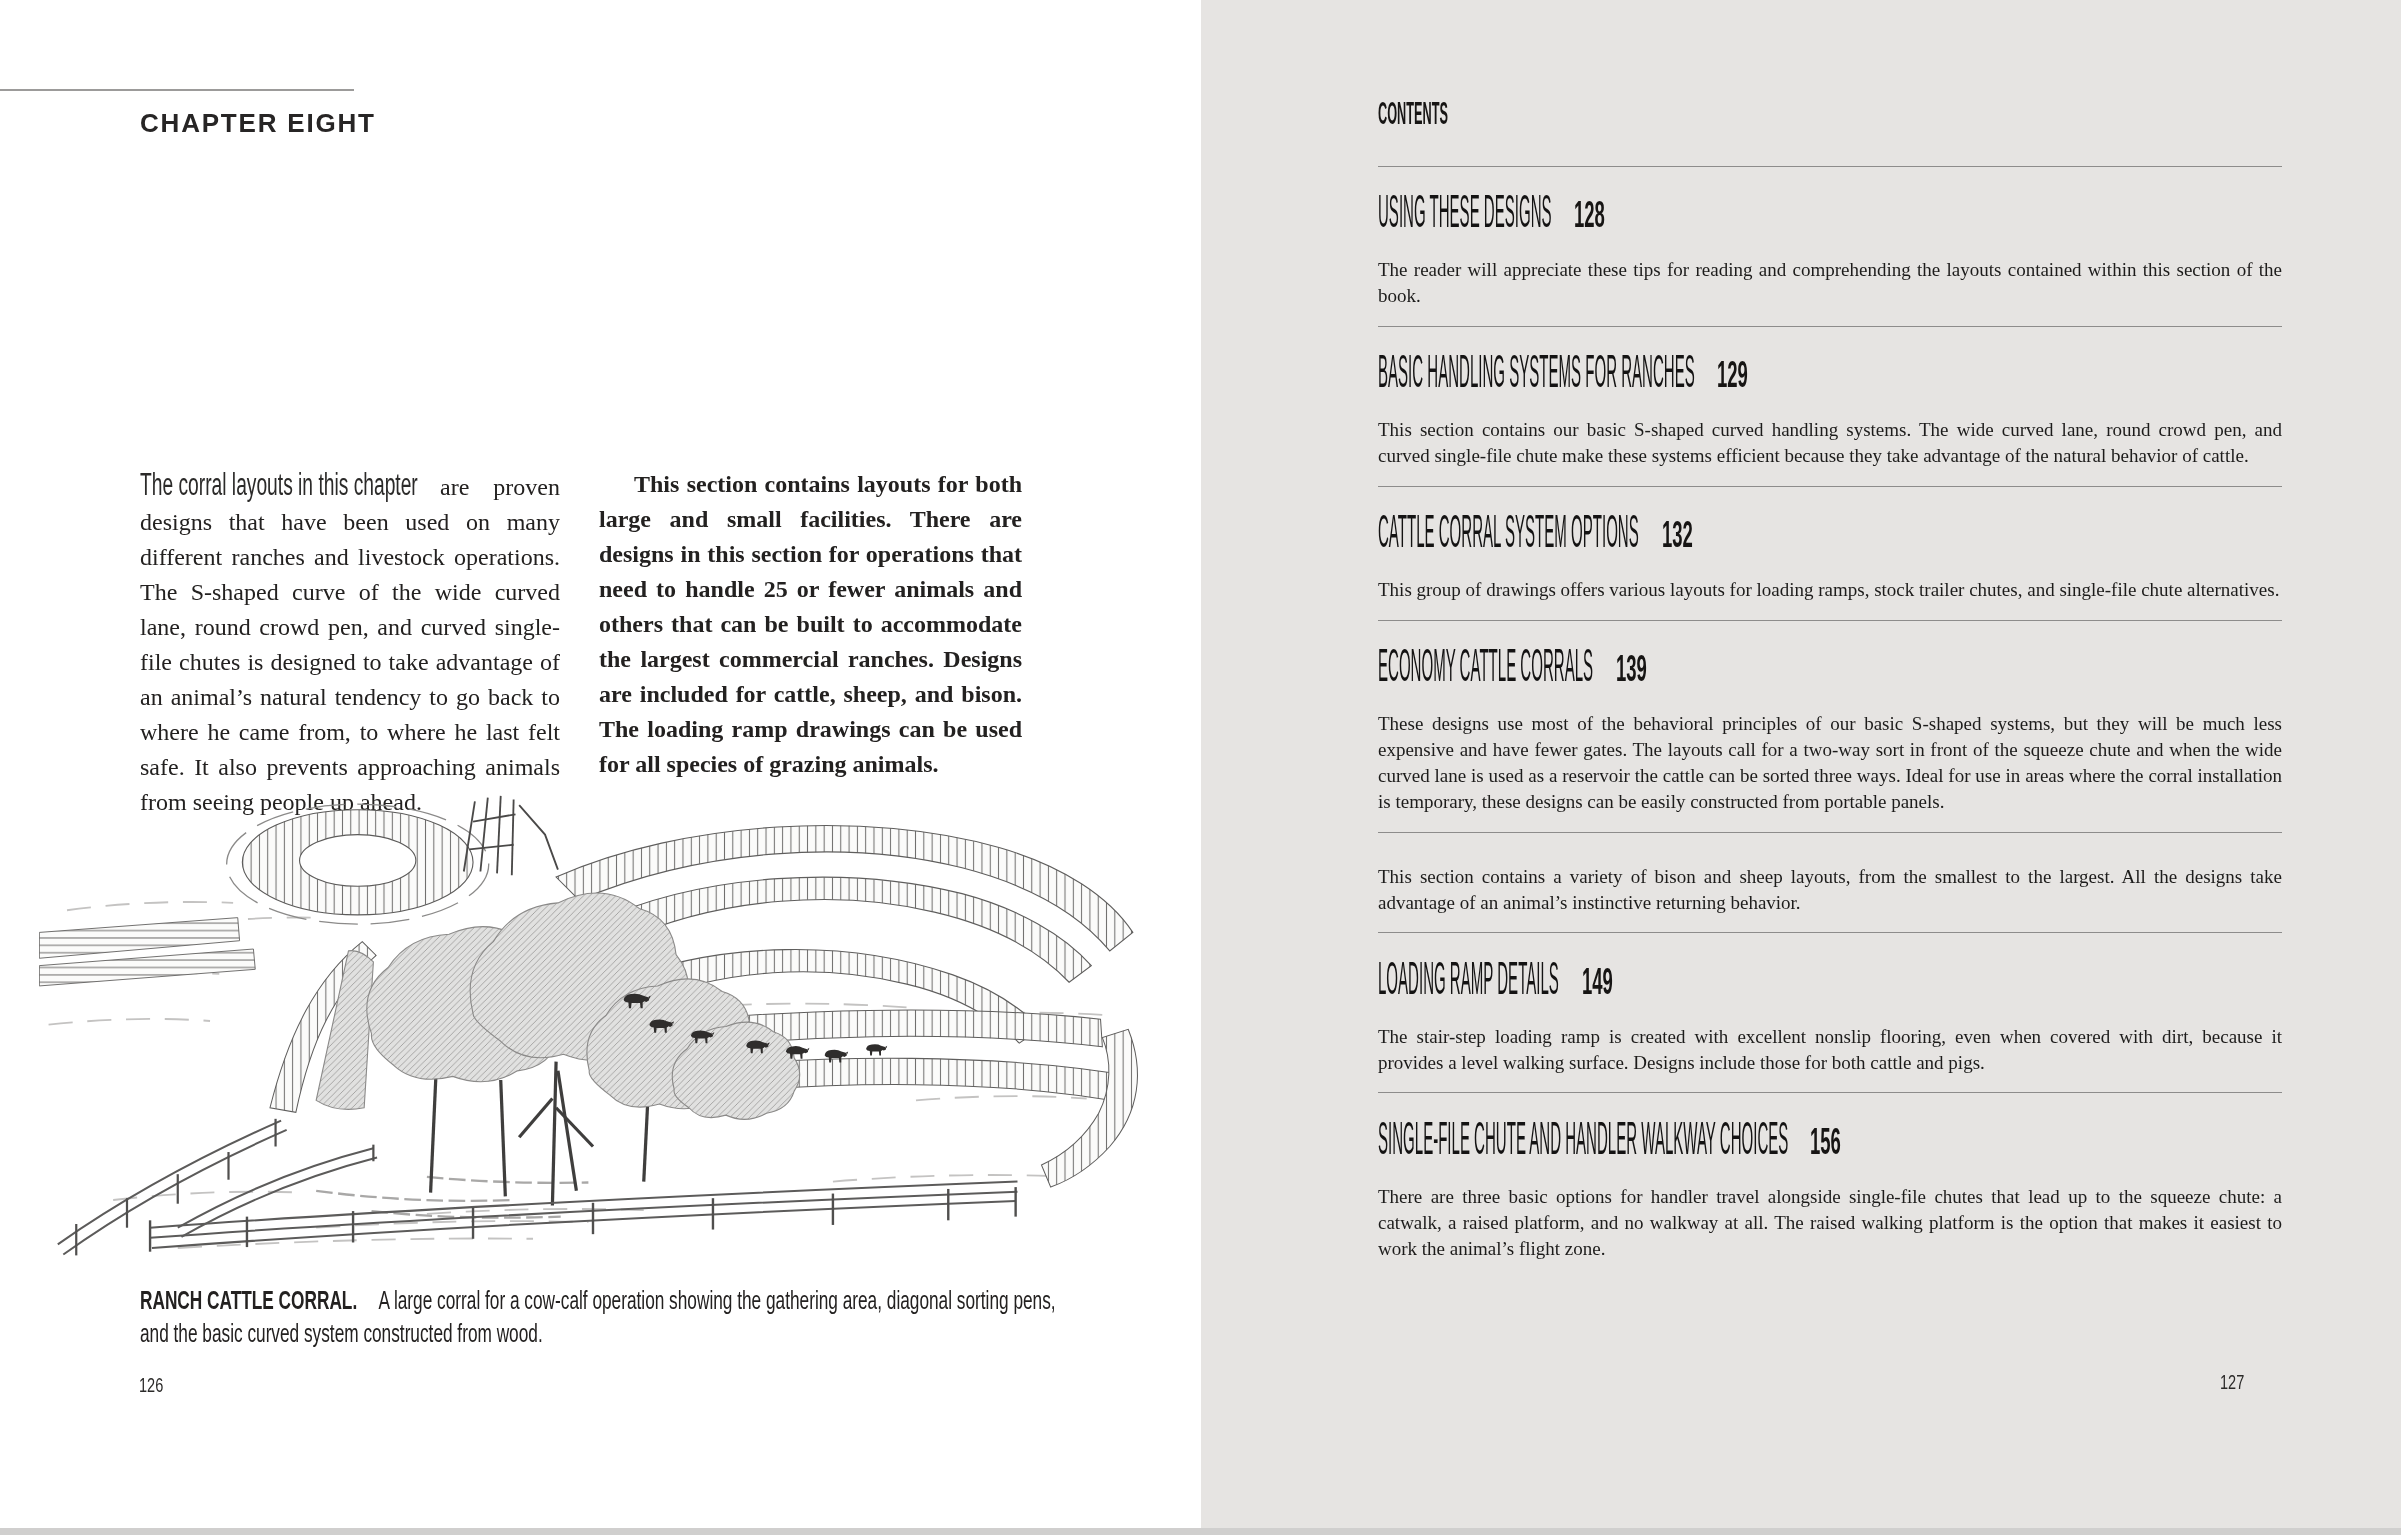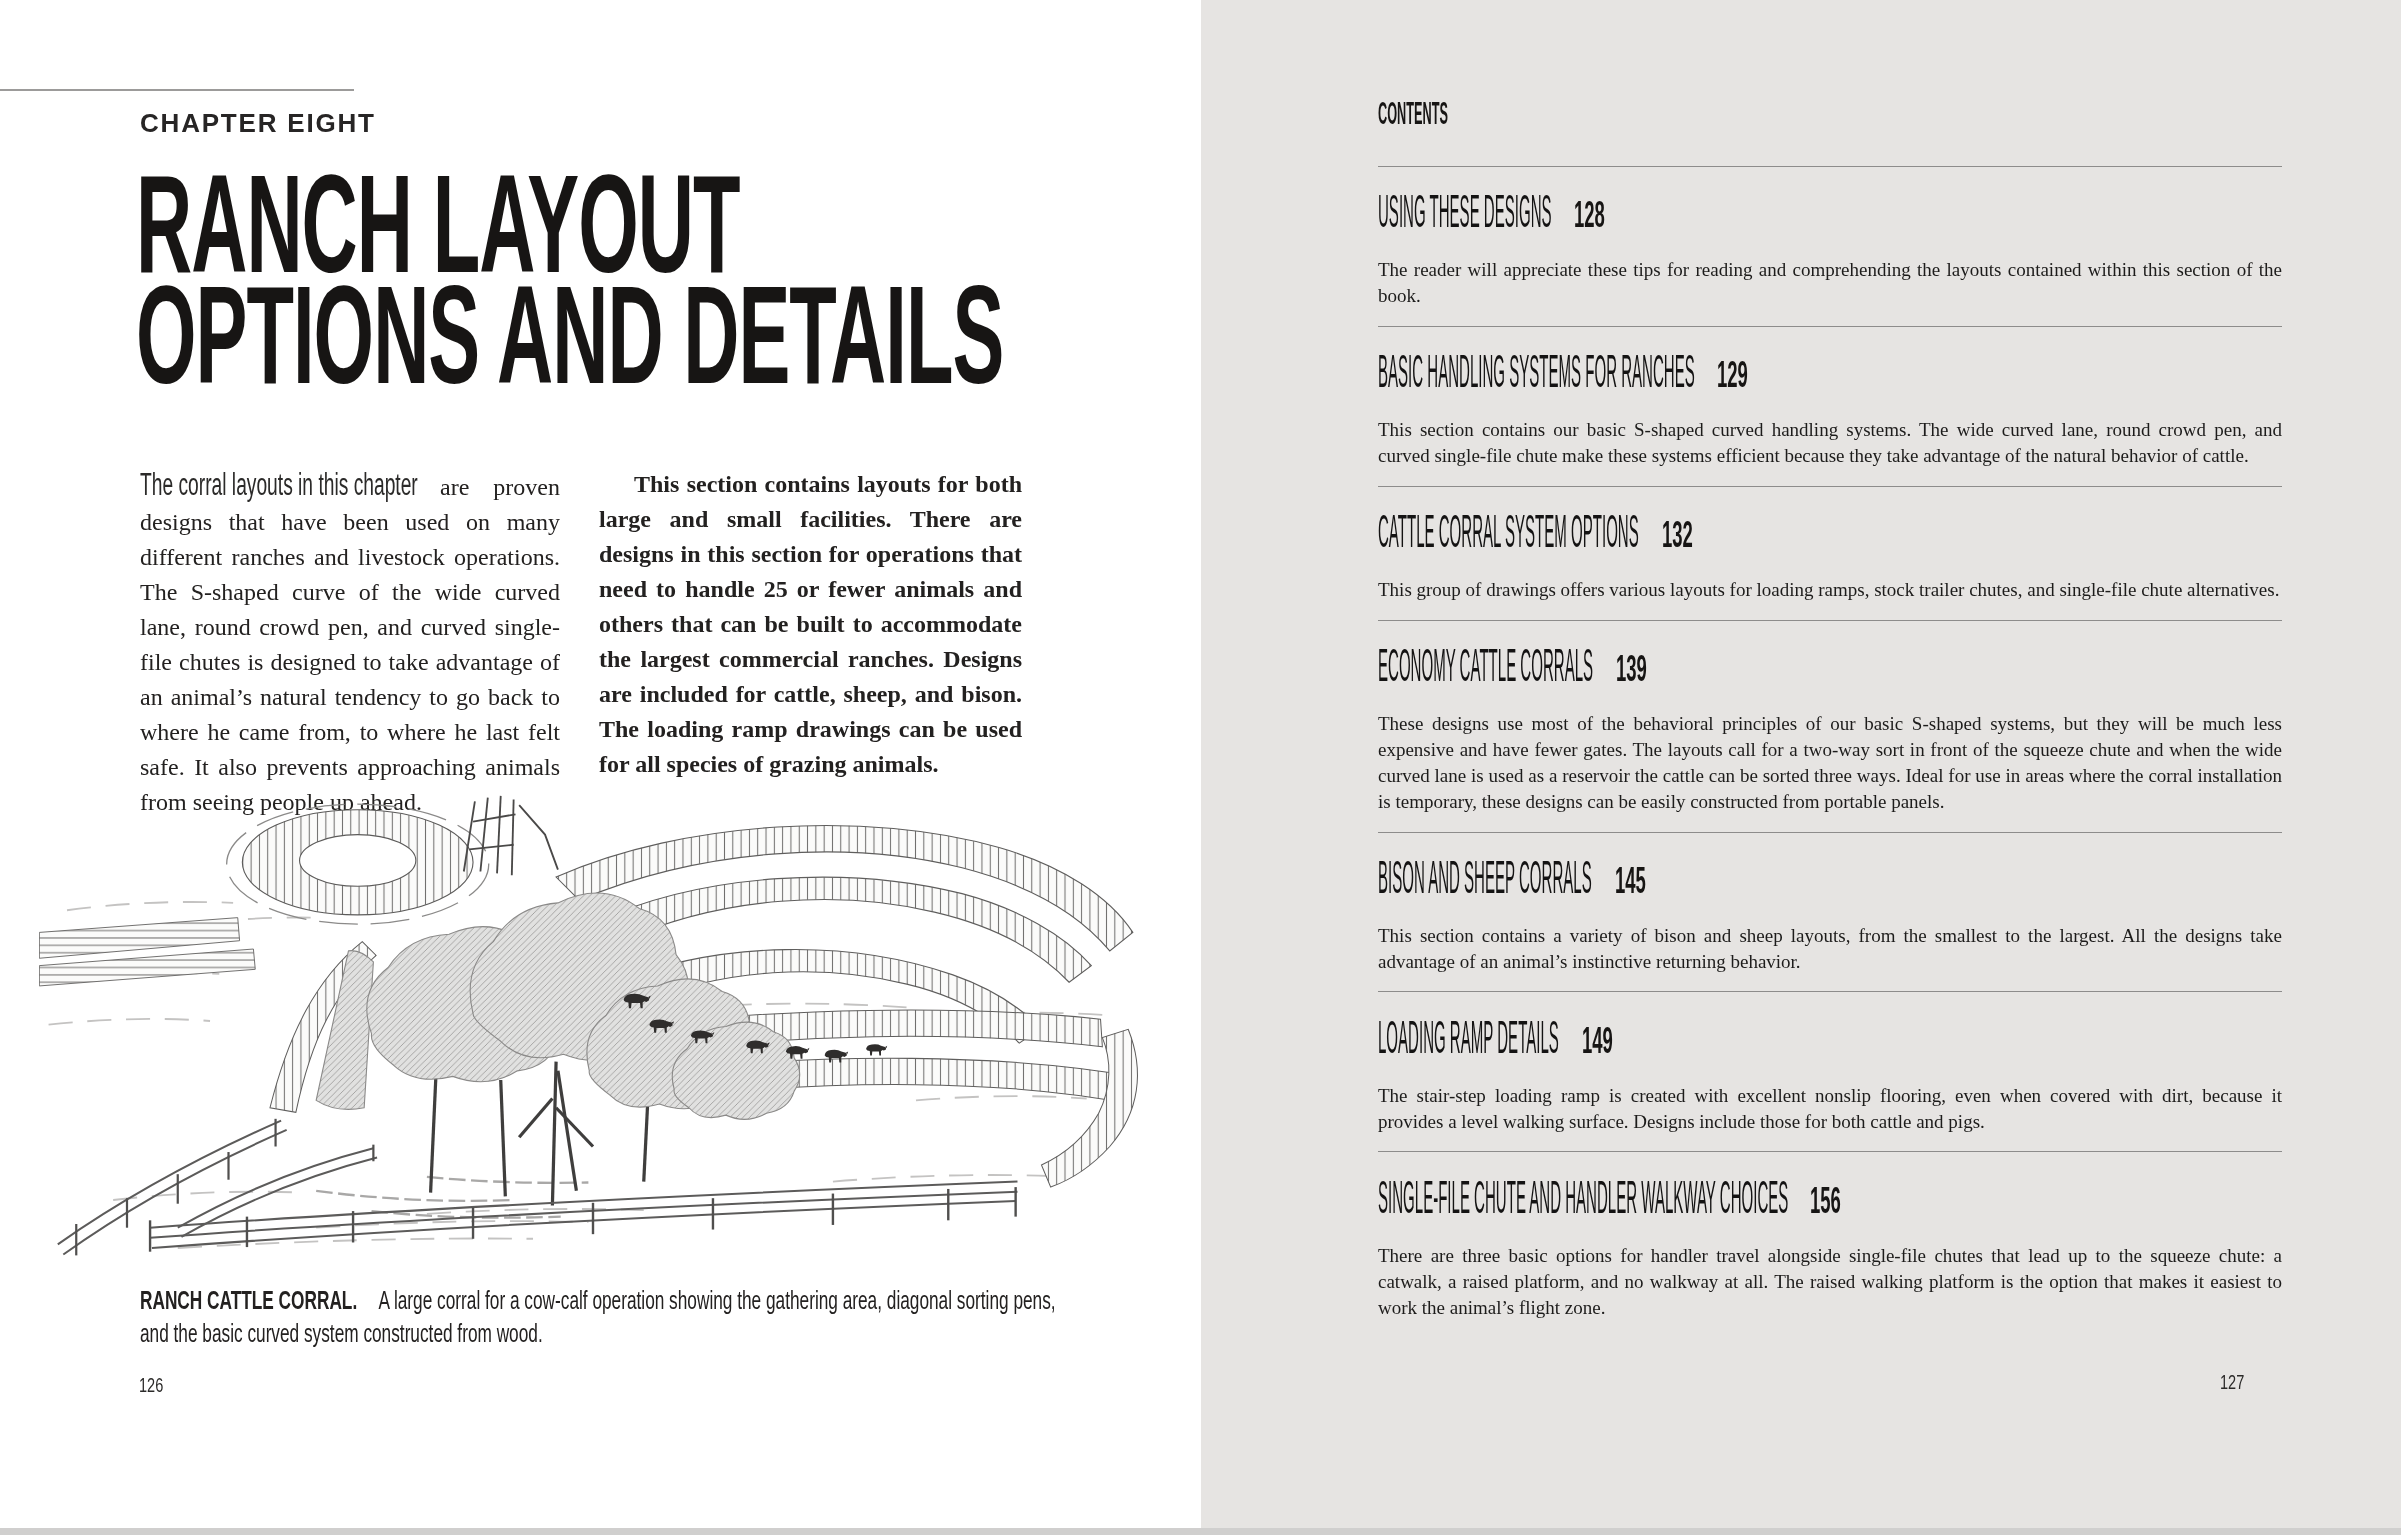--- a/index.html
+++ b/index.html
@@ -51,24 +51,20 @@
 </head>
 <body>
 
 <div class="spread">
   <div class="band top"></div>
 
   <section class="page left">
     <div class="chapter-rule"></div>
     <div class="kicker">CHAPTER EIGHT</div>
 
-    <h1 class="title" style="margin:0;font-weight:bold;">
-      <span class="tline"><span style="display: inline-block; transform-origin: 0px 100%; transform: scaleX(0.56); margin-right: -472px;">RANCH LAYOUT</span></span>
-      <span class="tline"><span style="display: inline-block; transform-origin: 0px 100%; transform: scaleX(0.56); margin-right: -679px;">OPTIONS AND DETAILS</span></span>
-    </h1>
 
     <div class="col col1"><span class="lead" style="display: inline-block; transform-origin: 0px 100%; transform: scaleX(0.62); margin-right: -172px;">The corral layouts in this chapter</span><span> are proven designs that have been used on many different ranches and livestock operations. The S-shaped curve of the wide curved lane, round crowd pen, and curved single-file chutes is designed to take advantage of an animal’s natural tendency to go back to where he came from, to where he last felt safe. It also prevents approaching animals from seeing people up ahead.</span></div>
 
     <div class="col col2">This section contains layouts for both large and small facilities. There are designs in this section for operations that need to handle 25 or fewer animals and others that can be built to accommodate the largest commercial ranches. Designs are included for cattle, sheep, and bison. The loading ramp drawings can be used for all species of grazing animals.</div>
 
     <svg class="figure" width="1108" height="466" viewBox="0 0 1200 505" xmlns="http://www.w3.org/2000/svg">
       <defs>
         <pattern id="pk" width="9" height="9" patternUnits="userSpaceOnUse">
           <rect width="9" height="9" fill="#fbfbfa"></rect>
             <path d="M4.5 0V9" stroke="#6f6e6d" stroke-width="1.1"></path>
@@ -238,23 +234,20 @@
   </div>
 
   <div class="toc-entry">
     <div class="toc-headrow">
       <span class="toc-title" style="display: inline-block; transform-origin: 0px 100%; transform: scaleX(0.32); margin-right: -458px;">ECONOMY CATTLE CORRALS</span><span class="toc-num" style="display: inline-block; transform-origin: 0px 100%; transform: scaleX(0.5); margin-right: -31px;">139</span>
     </div>
     <p class="toc-desc">These designs use most of the behavioral principles of our basic S-shaped systems, but they will be much less expensive and have fewer gates. The layouts call for a two-way sort in front of the squeeze chute and when the wide curved lane is used as a reservoir the cattle can be sorted three ways. Ideal for use in areas where the corral installation is temporary, these designs can be easily constructed from portable panels.</p>
   </div>
 
   <div class="toc-entry">
-    <div class="toc-headrow">
-      <span class="toc-title" style="display: inline-block; transform-origin: 0px 100%; transform: scaleX(0.32); margin-right: -455px;">BISON AND SHEEP CORRALS</span><span class="toc-num" style="display: inline-block; transform-origin: 0px 100%; transform: scaleX(0.5); margin-right: -31px;">145</span>
-    </div>
     <p class="toc-desc">This section contains a variety of bison and sheep layouts, from the smallest to the largest. All the designs take advantage of an animal’s instinctive returning behavior.</p>
   </div>
 
   <div class="toc-entry">
     <div class="toc-headrow">
       <span class="toc-title" style="display: inline-block; transform-origin: 0px 100%; transform: scaleX(0.32); margin-right: -385px;">LOADING RAMP DETAILS</span><span class="toc-num" style="display: inline-block; transform-origin: 0px 100%; transform: scaleX(0.5); margin-right: -31px;">149</span>
     </div>
     <p class="toc-desc">The stair-step loading ramp is created with excellent nonslip flooring, even when covered with dirt, because it provides a level walking surface. Designs include those for both cattle and pigs.</p>
   </div>
 

